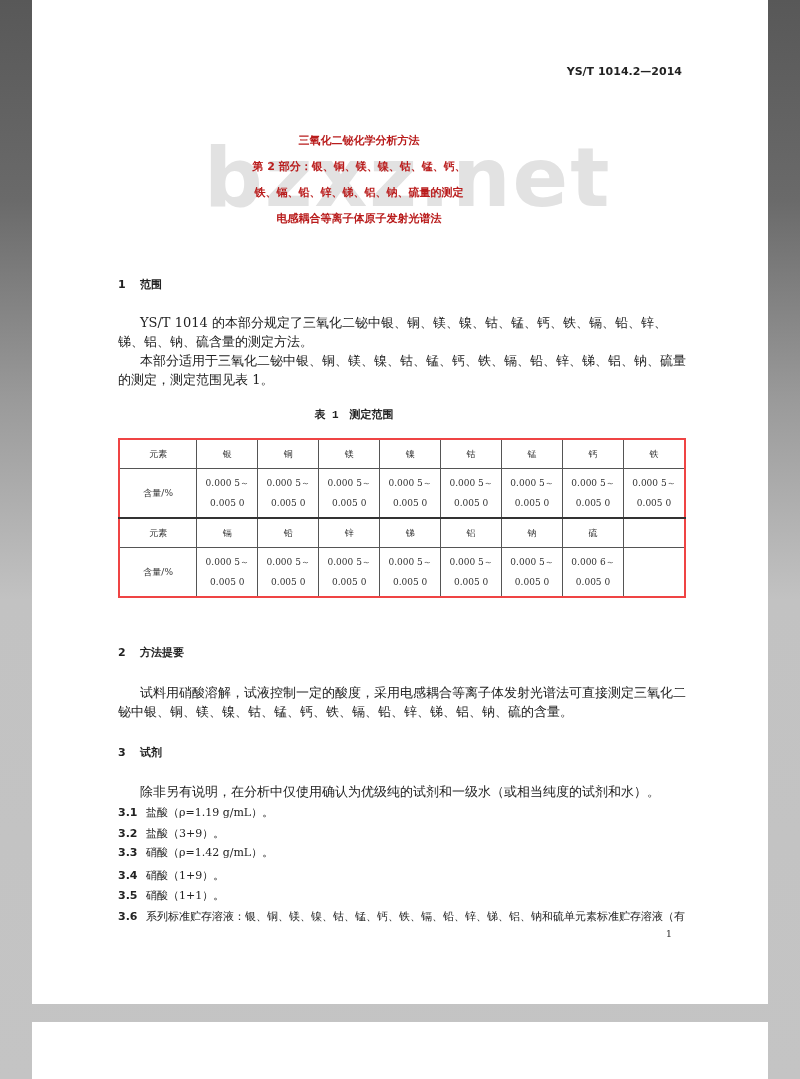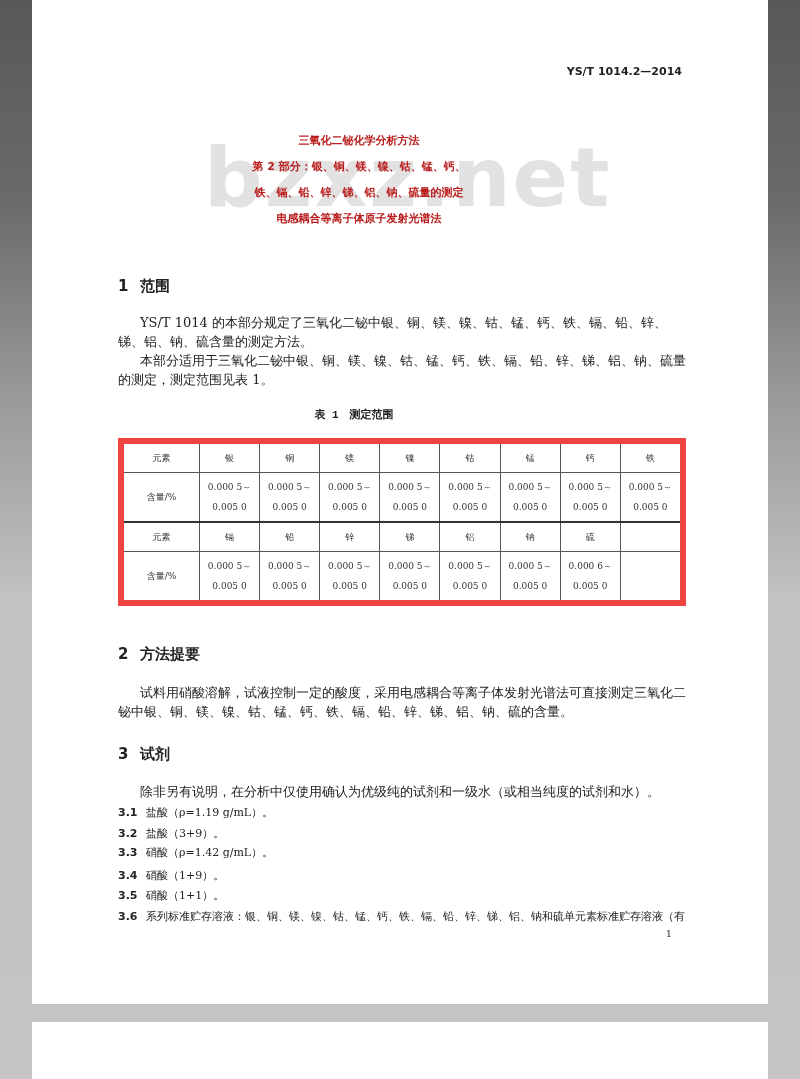--- a/index.html
+++ b/index.html
@@ -20,33 +20,33 @@
   }
   .watermark {
     position:absolute; left:172px; top:130px; font-family:"DejaVu Sans", sans-serif;
     font-size:82px; font-weight:bold; color:#e2e2e2; letter-spacing:2px; z-index:0;
   }
   .title {
     position:absolute; left:0; width:654px; top:128px; text-align:center; z-index:1;
     font-family:"DejaVu Sans", sans-serif; font-weight:bold; font-size:11px; line-height:26px; color:#b91c1c;
   }
   .section-head {
-    position:absolute; left:86px; font-family:"DejaVu Sans", sans-serif; font-size:15px; font-weight:bold; color:#222;
+    position:absolute; left:86px; font-family:"DejaVu Sans", sans-serif; font-size:11px; font-weight:bold; color:#222;
   }
   .section-head .num { display:inline-block; width:22px; }
   .para {
     position:absolute; left:86px; width:572px; font-size:13px; line-height:19px; color:#222; text-indent:22px;
   }
   .table-caption {
     position:absolute; left:0; width:644px; top:407px; text-align:center;
     font-family:Liberation Mono, monospace; font-size:11px; font-weight:bold; color:#222;
   }
   table.range {
     position:absolute; left:86px; top:438px; width:568px; border-collapse:collapse;
-    border:6px solid #ef4444; font-size:9px; color:#333;
+    border:2px solid #ef4444; font-size:9px; color:#333;
   }
   table.range td {
     border:1px solid #555; text-align:center; padding:0; width:61px;
   }
   table.range td.hdr { width:78px; }
   table.range tr.el td { height:28px; }
   table.range tr.val td { height:48px; line-height:20px; }
   table.range tr.sep td { border-top:2px solid #333; }
   .item {
     position:absolute; left:86px; font-size:11px; color:#222;

